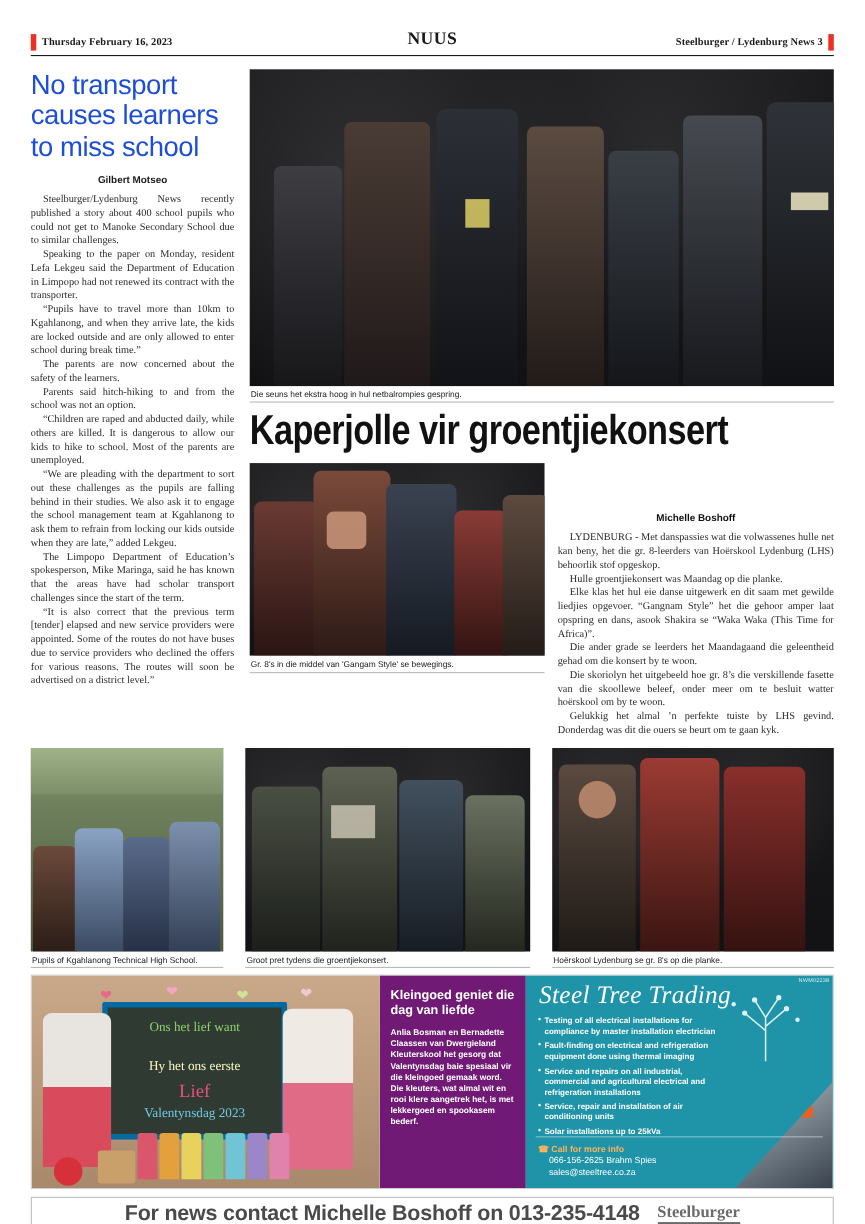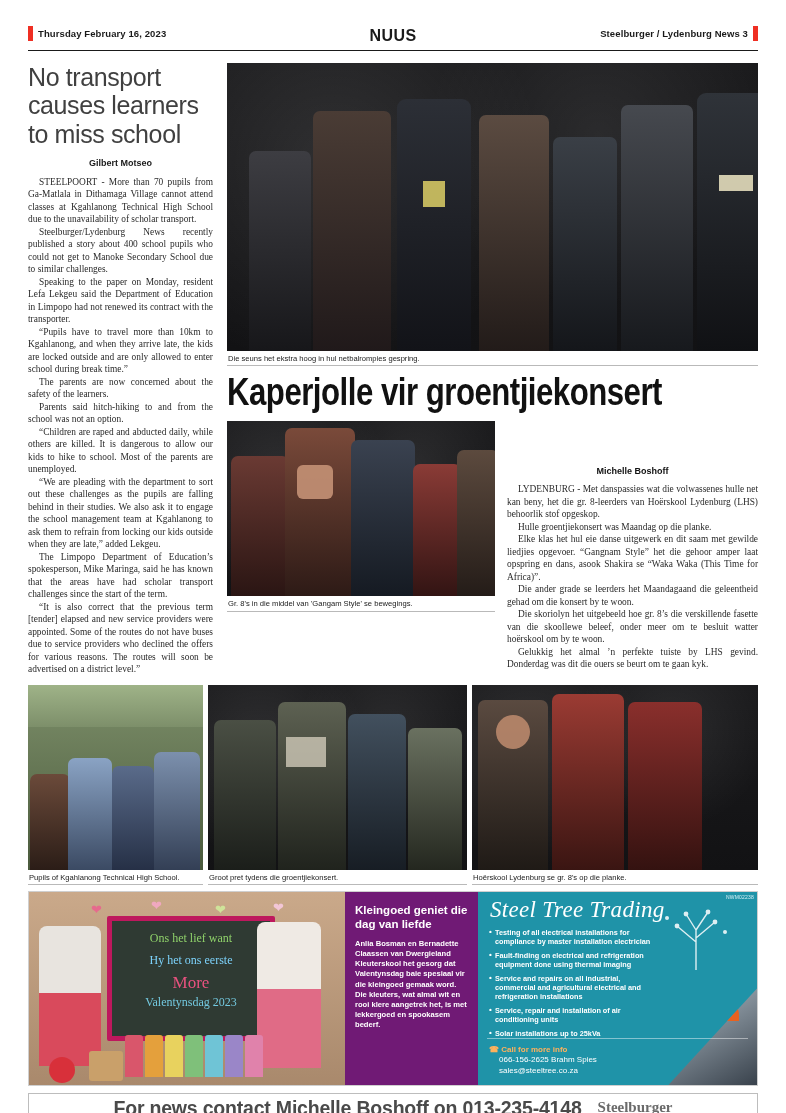--- a/index.html
+++ b/index.html
@@ -8,38 +8,38 @@
     width:786px; height:1113px;
     background:#ffffff;
     font-family:"Liberation Sans", sans-serif;
     color:#111;
     overflow:hidden;
   }
   .page { position:relative; width:786px; height:1113px; padding:0 28px; }
 
   
   .masthead { position:relative; height:30px; margin-top:26px; }
-  .mh-row { display:flex; align-items:flex-start; justify-content:space-between; height:20px; }
+  .mh-row { display:flex; align-items:flex-end; justify-content:space-between; height:20px;font-family:Liberation Serif, serif; }
   .mh-left, .mh-right { display:flex; align-items:center; gap:5px; }
   .redtick { width:5px; height:15px; background:#ef2f23; display:block; }
   .mh-date, .mh-pub { font-size:9.5px; font-weight:bold; color:#1a1a1a; letter-spacing:.1px; }
   .mh-title { font-size:16px; font-weight:bold; letter-spacing:.4px; color:#1a1a1a;
               position:absolute; left:0; right:0; text-align:center; top:1px; }
   .mh-rule { border-bottom:1.6px solid #1a1a1a; margin-top:4px; }
 
   
   .cols { display:flex; gap:0; margin-top:7px; }
   .colL { width:185px; flex:0 0 185px; }
   .colR { flex:1; padding-left:14px; }
 
   
   h1.head {
     font-family:"Liberation Sans", sans-serif;
     font-size:25px; line-height:1.13; font-weight:normal;
-    margin:0 0 10px 0; color:#404040; letter-spacing:-.4px;
+    margin:0 0 10px 0; color:#1d4ed8; letter-spacing:-.4px;
   }
   .byline { text-align:center; font-size:9px; font-weight:bold; margin:0 0 8px 0; color:#1a1a1a; }
   .body-text { font-family:"Liberation Serif", serif; font-size:9.4px; line-height:1.33;
                color:#2a2a2a; text-align:justify; }
   .body-text p { margin:0; text-indent:11px; }
 
   
   .photo { position:relative; overflow:hidden; background:#2b2b2b; }
   .caption { font-size:7.6px; color:#1a1a1a; padding:3px 0 2px 1px; line-height:1.25; }
   .cap-rule { border-bottom:.8px solid #b9b9b9; }
@@ -54,21 +54,21 @@
     transform:scaleX(.82); transform-origin:left center;
     letter-spacing:-.6px; white-space:nowrap;
   }
 
   .midrow { display:flex; gap:12px; }
   .mid-photo { width:268px; flex:0 0 268px; }
   .mid-photo .photo { height:175px; }
   .mid-col { flex:1;margin-top:44px; }
   .byline2 { text-align:center; font-size:9px; font-weight:bold; margin:1px 0 7px 0; }
 
-  .botrow { display:flex; gap:5px; margin-top:9px; }
+  .botrow { display:flex; gap:20px; margin-top:9px; }
   .bot-a { width:175px; flex:0 0 175px; }
   .bot-b { width:259px; flex:0 0 259px; }
   .bot-c { flex:1; }
   .botrow .photo { height:185px; }
 
   
   .adrow { display:flex; margin-top:6px; height:195px; border:1px solid #cfcfcf; }
   .ad-val { flex:0 0 316px; position:relative; overflow:hidden; background:#d8c8b4; }
   .ad-red { flex:0 0 133px; background:#701a75; color:#fff; padding:12px 9px 8px 10px; }
   .ad-red h3 { font-size:11.5px; line-height:1.2; margin:0 0 7px 0; font-weight:bold; }
@@ -85,25 +85,25 @@
   .steel-contact .cta { font-size:8px; font-weight:bold; color:#ffb25c; margin-bottom:1px; }
   .steel-contact .ln { font-size:8px; line-height:1.32; padding-left:10px; }
   .steel-rule { position:absolute; left:9px; right:9px; bottom:46px; height:1px; background:rgba(255,255,255,.45); }
   .steel-tree { position:absolute; right:18px; top:8px; width:86px; height:70px; opacity:.85; }
   .steel-corner { position:absolute; right:0; bottom:0; width:120px; height:118px;
                   background:linear-gradient(150deg,#cfd6dc 0%,#8e9aa4 45%,#39424c 100%);
                   clip-path:polygon(26% 100%,100% 18%,100% 100%); }
   .ad-tag { position:absolute; right:3px; top:2px; font-size:5px; color:#d9f1f6; letter-spacing:.2px; }
 
   
-  .val-board { position:absolute; left:78px; top:24px; width:168px; height:125px;
-               background:#2f3a33; border:5px solid #be185d; border-radius:2px; }
+  .val-board { position:absolute; left:64px; top:24px; width:168px; height:125px;
+               background:#2f3a33; border:5px solid #0369a1; border-radius:2px; }
   .val-board div { font-family:"Liberation Serif", serif; text-align:center; }
   .vb1 { color:#8fd16a; font-size:12px; margin-top:10px; }
-  .vb2 { color:#7dd3fc; font-size:12px; margin-top:7px; }
+  .vb2 { color:#fef9c3; font-size:12px; margin-top:21px; }
   .vb3 { color:#e8527f; font-size:17px; margin-top:5px; }
   .vb4 { color:#73c9e0; font-size:12px; margin-top:2px; }
   .val-heart { position:absolute; color:#e66a8d; font-size:13px; }
   .val-skirt { position:absolute; bottom:8px; height:42px; border-radius:3px 3px 0 0; }
 
   
   .banner { margin-top:7px; height:31px; border:1px solid #bdbdbd; background:#fff;
             display:flex; align-items:center; justify-content:center; gap:16px; }
   .banner .btxt { font-size:19.5px; font-weight:bold; color:#4a4a4a; letter-spacing:-.2px; }
   .banner .blogo { font-size:15px; font-weight:bold; color:#6a6a6a; font-family:"Liberation Serif", serif;
@@ -135,21 +135,20 @@
     </div>
     <div class="mh-rule"></div>
   </div>
 
   <div class="cols">
 
     <div class="colL">
       <h1 class="head">No transport causes learners to miss school</h1>
       <div class="byline">Gilbert Motseo</div>
       <div class="body-text">
-        <p>STEELPOORT - More than 70 pupils from Ga-Matlala in Dithamaga Village cannot attend classes at Kgahlanong Technical High School due to the unavailability of scholar transport.</p>
         <p>Steelburger/Lydenburg News recently published a story about 400 school pupils who could not get to Manoke Secondary School due to similar challenges.</p>
         <p>Speaking to the paper on Monday, resident Lefa Lekgeu said the Department of Education in Limpopo had not renewed its contract with the transporter.</p>
         <p>“Pupils have to travel more than 10km to Kgahlanong, and when they arrive late, the kids are locked outside and are only allowed to enter school during break time.”</p>
         <p>The parents are now concerned about the safety of the learners.</p>
         <p>Parents said hitch-hiking to and from the school was not an option.</p>
         <p>“Children are raped and abducted daily, while others are killed. It is dangerous to allow our kids to hike to school. Most of the parents are unemployed.</p>
         <p>“We are pleading with the department to sort out these challenges as the pupils are falling behind in their studies. We also ask it to engage the school management team at Kgahlanong to ask them to refrain from locking our kids outside when they are late,” added Lekgeu.</p>
         <p>The Limpopo Department of Education’s spokesperson, Mike Maringa, said he has known that the areas have had scholar transport challenges since the start of the term.</p>
         <p>“It is also correct that the previous term [tender] elapsed and new service providers were appointed. Some of the routes do not have buses due to service providers who declined the offers for various reasons. The routes will soon be advertised on a district level.”</p>
       </div>
@@ -237,21 +236,21 @@
 
     <div class="ad-val">
       <div style="position:absolute;inset:0;background:linear-gradient(#caa98a,#a9896c);"></div>
       <div class="val-heart" style="left:62px;top:10px;">❤</div>
       <div class="val-heart" style="left:122px;top:6px;color:#f0a8c0;">❤</div>
       <div class="val-heart" style="left:186px;top:10px;color:#cfe39a;">❤</div>
       <div class="val-heart" style="left:244px;top:8px;color:#f2c6d6;">❤</div>
       <div class="val-board">
         <div class="vb1">Ons  het lief want</div>
         <div class="vb2">Hy het ons eerste</div>
-        <div class="vb3">More</div>
+        <div class="vb3">Lief</div>
         <div class="vb4">Valentynsdag 2023</div>
       </div>
       <div style="position:absolute;left:10px;top:34px;width:62px;height:140px;background:linear-gradient(#e8e4df 48%,#d94a5c 48%);border-radius:8px 8px 0 0;"></div>
       <div style="position:absolute;right:24px;top:30px;width:64px;height:146px;background:linear-gradient(#efeae4 46%,#e06b86 46%);border-radius:8px 8px 0 0;"></div>
       <div class="val-skirt" style="left:96px;width:18px;background:#d9566b;"></div>
       <div class="val-skirt" style="left:116px;width:18px;background:#e4a03c;"></div>
       <div class="val-skirt" style="left:136px;width:18px;background:#e8d25e;"></div>
       <div class="val-skirt" style="left:156px;width:18px;background:#7fc07a;"></div>
       <div class="val-skirt" style="left:176px;width:18px;background:#6fc4d6;"></div>
       <div class="val-skirt" style="left:196px;width:18px;background:#9a86c8;"></div>

